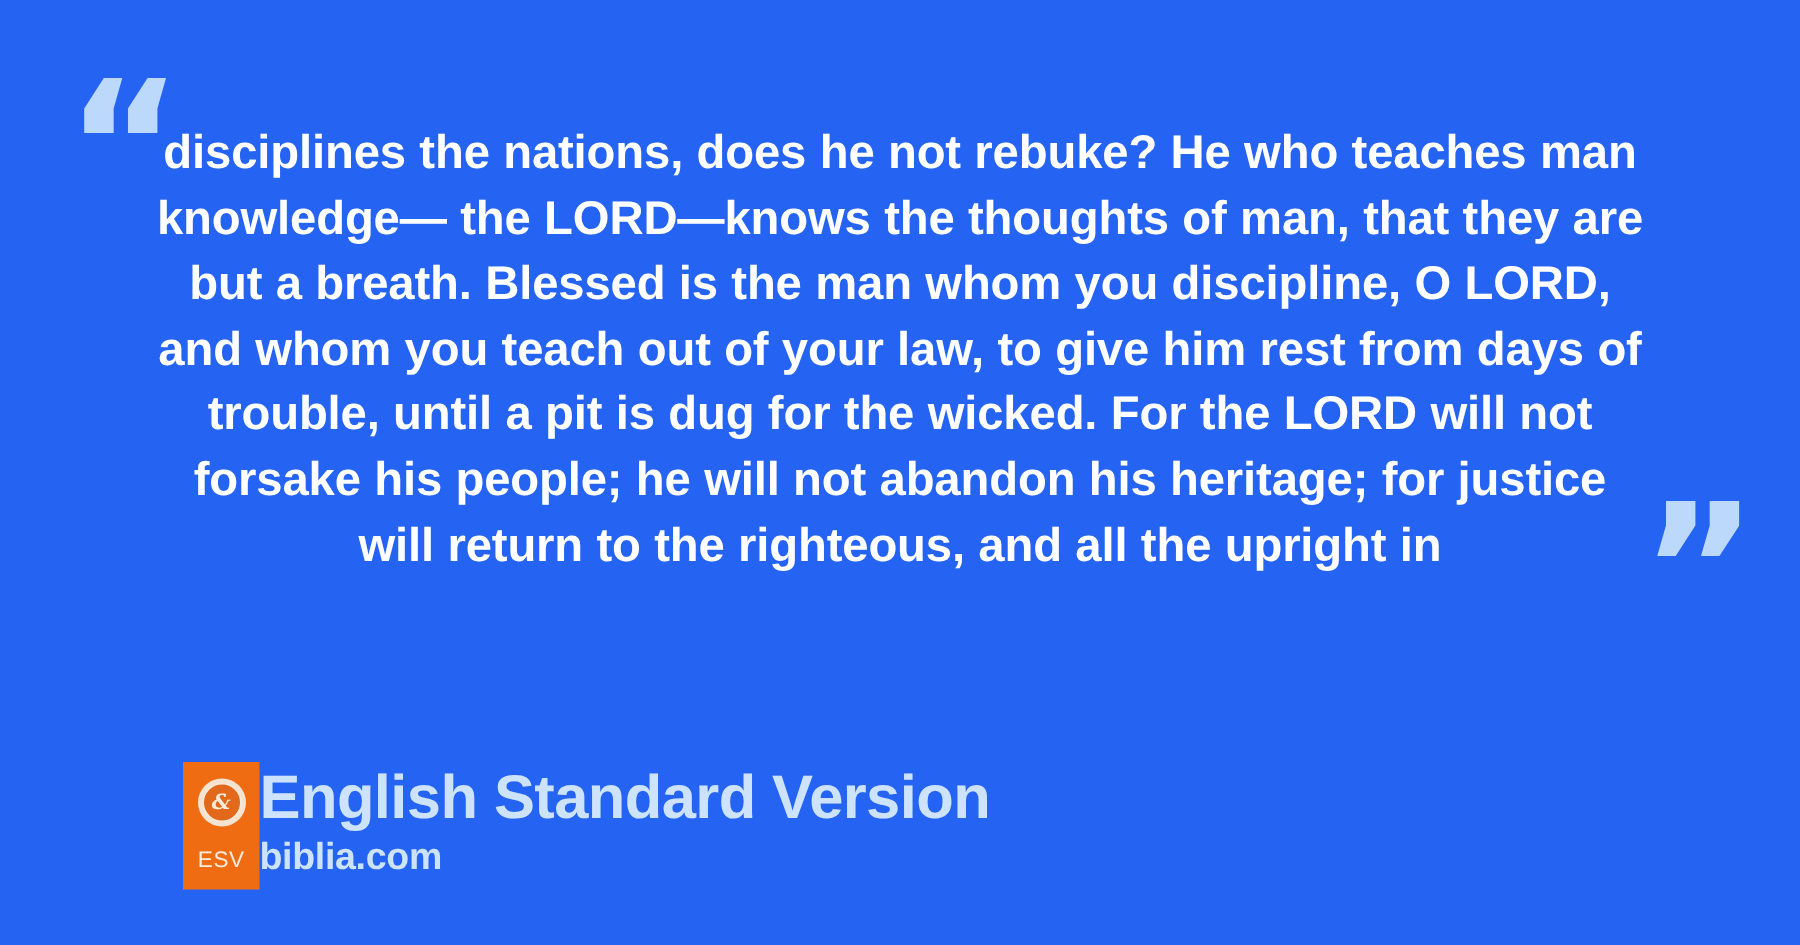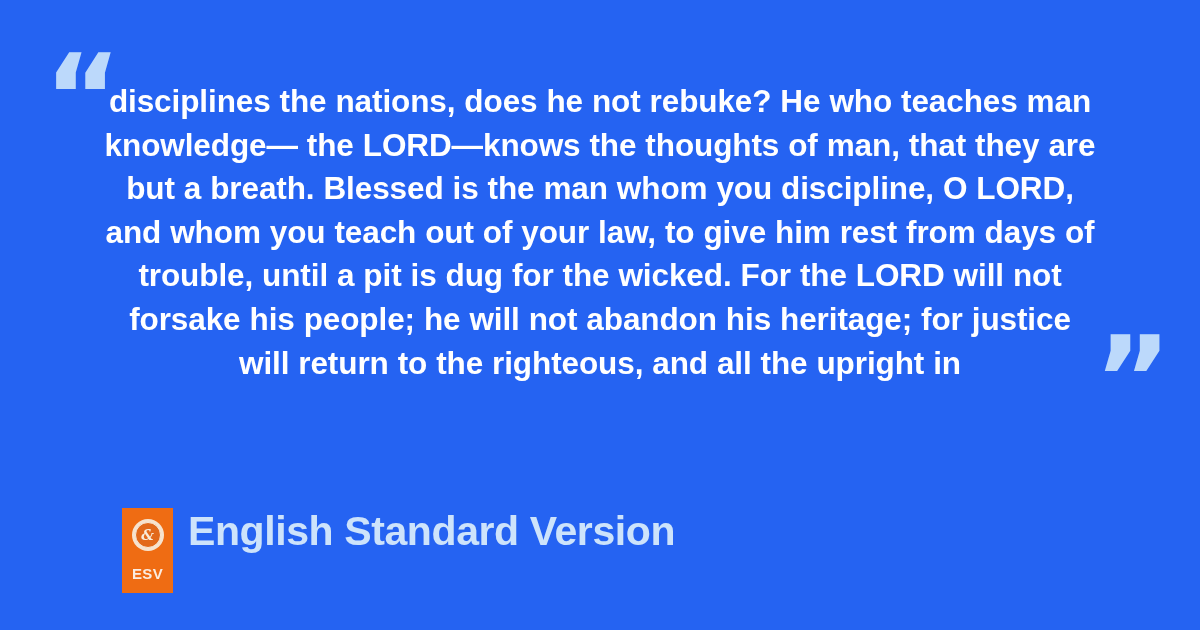--- a/index.html
+++ b/index.html
@@ -115,28 +115,27 @@
     font-family: "DejaVu Serif", serif;
     font-weight: 700;
     font-size: 14px;
     line-height: 1;
     font-style: italic;
   }
   #esv-logo-label {
     margin-top: 15px;
     color: #fbece0;
     font-family: "Liberation Sans", sans-serif;
-    font-weight: 700;
+    font-weight: 400;
     font-size: 15px;
     letter-spacing: 0.4px;
     line-height: 1;
   }
 
   #attribution-text {
-    margin-left: 15px;
     display: flex;
     flex-direction: column;
     justify-content: flex-start;
   }
   #version-name {
     color: #cde3fb;
     font-family: "Liberation Sans", sans-serif;
     font-weight: 700;
     font-size: 41px;
     line-height: 47px;
@@ -171,17 +170,18 @@
 
     <div id="esv-logo">
       <div id="esv-seal">
         <span id="esv-seal-mono">&amp;</span>
       </div>
       <div id="esv-logo-label">ESV</div>
     </div>
 
     <div id="attribution-text">
       <div id="version-name">English Standard Version</div>
+      <div id="site-name">biblia.com</div>
     </div>
 
   </div>
 
 </div>
 
 </body></html>

